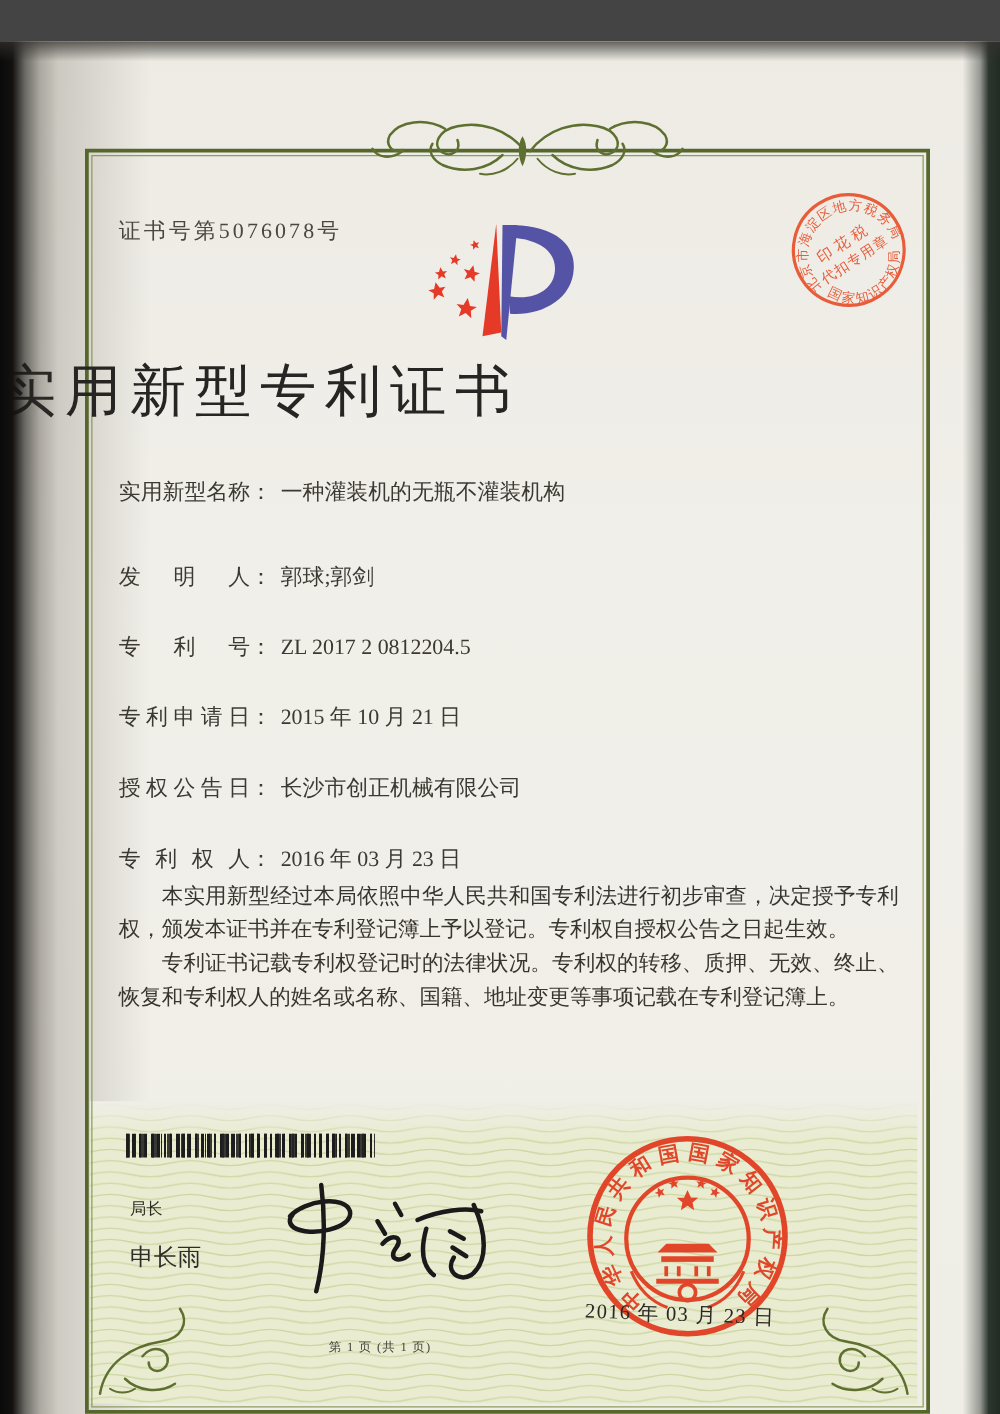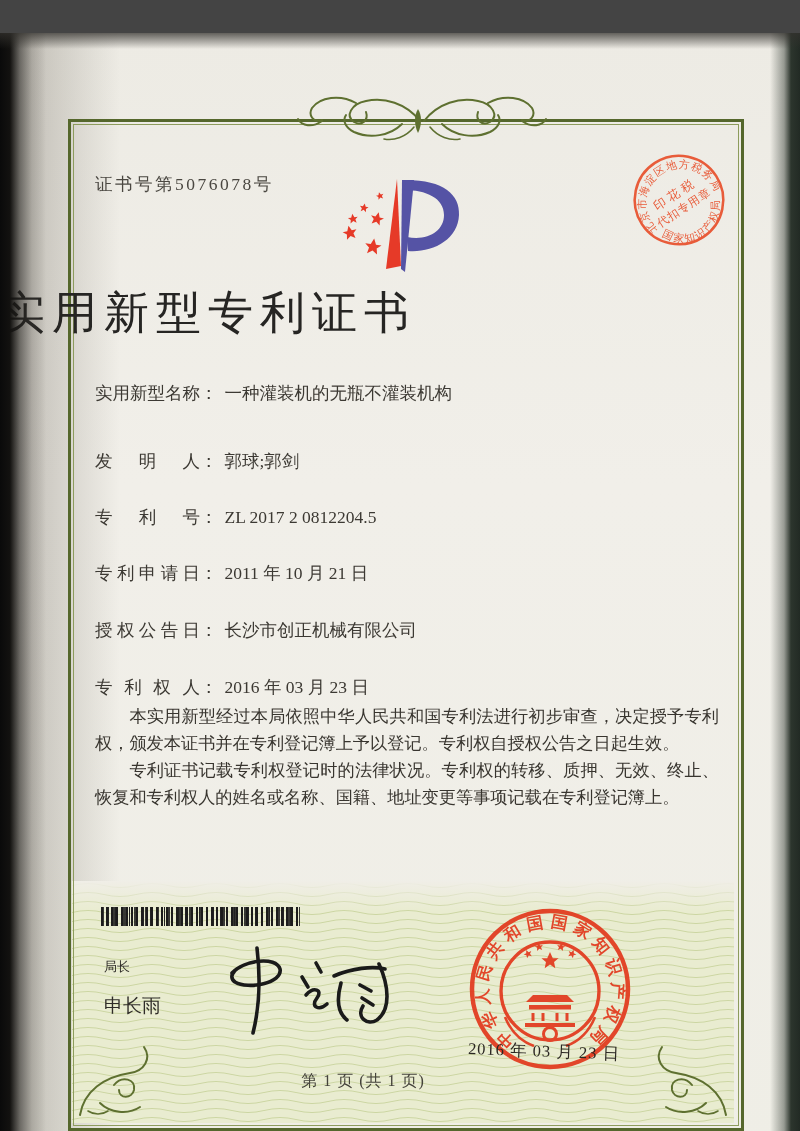--- a/index.html
+++ b/index.html
@@ -36,21 +36,21 @@
     background:
       repeating-linear-gradient(90deg,#1c1c1c 0 2px,rgba(0,0,0,0) 2px 5px),
       repeating-linear-gradient(90deg,#222 0 1px,rgba(0,0,0,0) 1px 7px),
       repeating-linear-gradient(90deg,rgba(25,25,25,.85) 0 3px,rgba(0,0,0,0) 3px 11px);}
   .signer-title{position:absolute;left:104px;top:925px;font-size:13px;color:#2f2c28;z-index:10;}
   .signer-name{position:absolute;left:104px;top:960px;font-size:19px;color:#2f2c28;z-index:10;}
   .signature{position:absolute;left:222px;top:910px;width:178px;height:94px;z-index:11;}
   .office-seal{position:absolute;left:464px;top:870px;width:172px;height:172px;z-index:12;opacity:.93;}
   .seal-date{position:absolute;left:468px;top:1008px;width:170px;font-size:16.5px;color:#2b2723;
     letter-spacing:1px;transform:rotate(2deg);z-index:13;white-space:nowrap;}
-  .footer{position:absolute;left:263px;top:1038px;width:200px;text-align:center;font-size:16px;
+  .footer{position:absolute;left:263px;top:1038px;width:200px;font-size:10px;
     color:#44423a;letter-spacing:1px;z-index:10;}
   svg text{font-family:"Liberation Serif","DejaVu Serif",serif;}
 </style>
 </head>
 <body>
 
 <div class="photo">
 
   <div class="frame"></div>
 
@@ -138,21 +138,21 @@
   <div class="field" style="top:416px;">
     <span class="flabel">发明人</span><span class="fcolon">：</span><span>郭球;郭剑</span>
   </div>
   <div class="field" style="top:348px;">
     <span class="flabel">实用新型名称</span><span class="fcolon">：</span><span>一种灌装机的无瓶不灌装机构</span>
   </div>
   <div class="field" style="top:472px;">
     <span class="flabel">专利号</span><span class="fcolon">：</span><span>ZL 2017 2 0812204.5</span>
   </div>
   <div class="field" style="top:528px;">
-    <span class="flabel">专利申请日</span><span class="fcolon">：</span><span>2011 年 10 月 21 日</span>
+    <span class="flabel">专利申请日</span><span class="fcolon">：</span><span>2015 年 10 月 21 日</span>
   </div>
   <div class="field" style="top:585px;">
     <span class="flabel">授权公告日</span><span class="fcolon">：</span><span>长沙市创正机械有限公司</span>
   </div>
   <div class="field" style="top:642px;">
     <span class="flabel">专利权人</span><span class="fcolon">：</span><span>2016 年 03 月 23 日</span>
   </div>
 
   <div class="paras">
     <p>本实用新型经过本局依照中华人民共和国专利法进行初步审查，决定授予专利权，颁发本证书并在专利登记簿上予以登记。专利权自授权公告之日起生效。</p>

